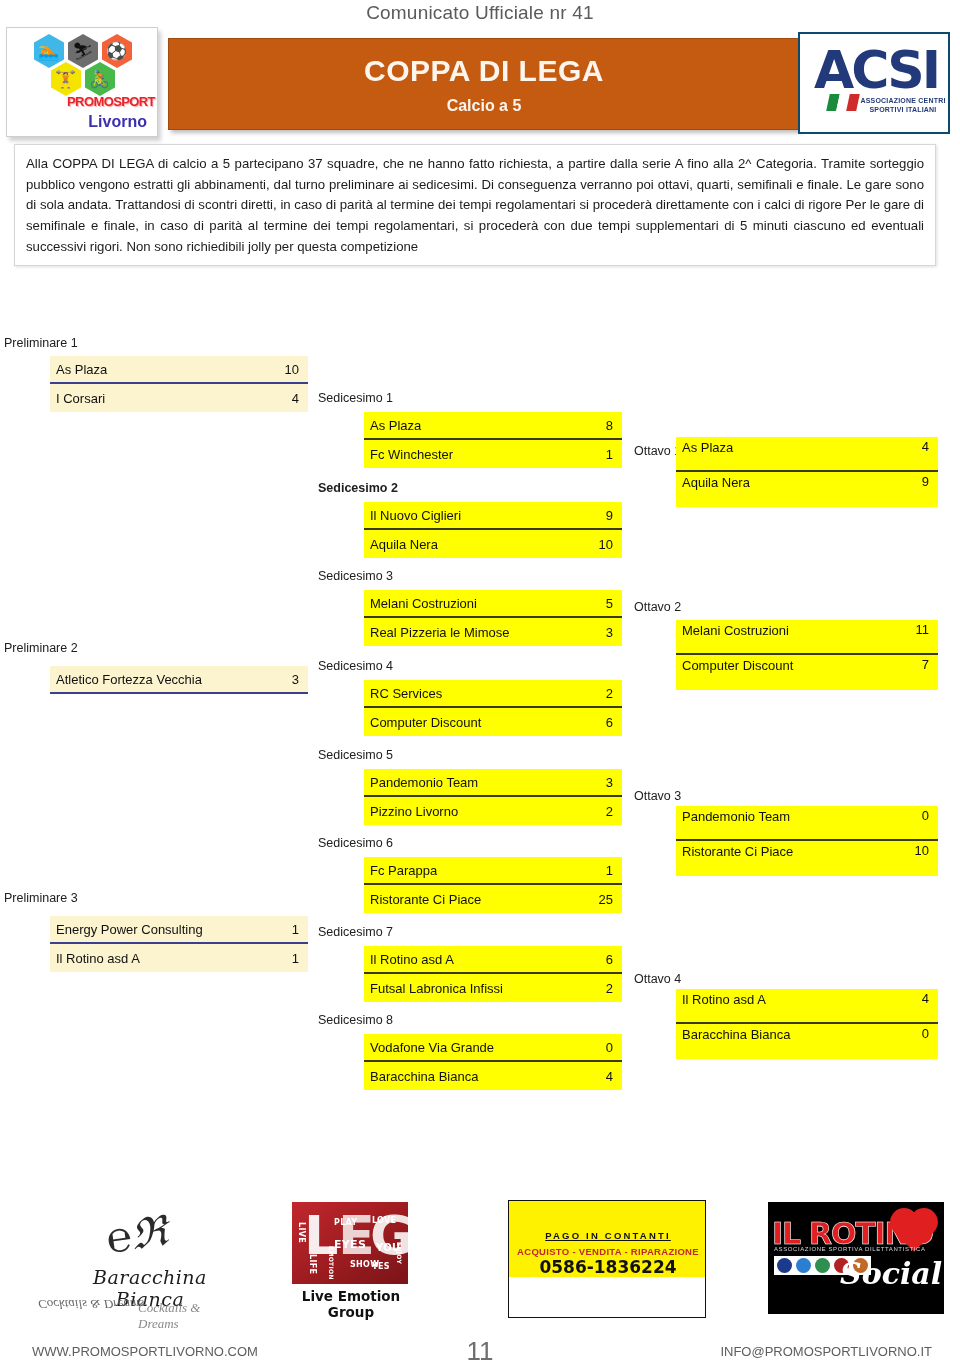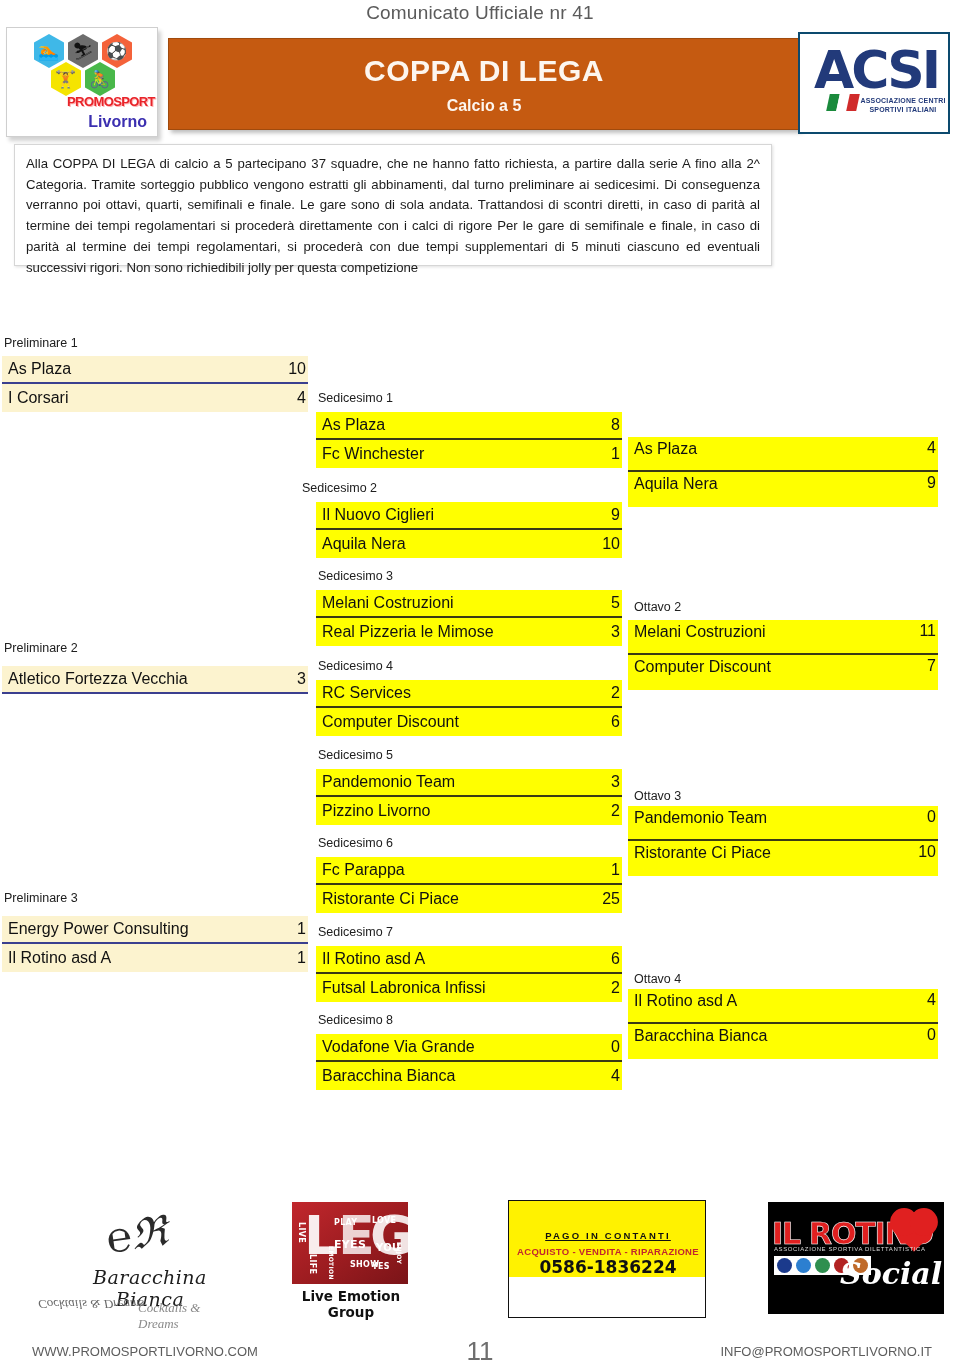--- a/index.html
+++ b/index.html
@@ -73,37 +73,37 @@
   .acsi-flag { position: absolute; left: 28px; top: 60px; width: 30px; height: 17px; display: flex; transform: skewX(-12deg); }
   .acsi-flag i { flex: 1; height: 100%; display: block; }
   .acsi-sub {
     position: absolute; left: 58px; top: 62px; width: 90px;
     font-size: 7px; font-weight: bold; color: #223a7a; line-height: 1.35;
     text-align: center; letter-spacing: 0.2px;
   }
 
   
   .intro {
-    position: absolute; left: 14px; top: 144px; width: 758px; height: 122px;
+    position: absolute; left: 14px; top: 144px; width: 922px; height: 122px;
     background: #ffffff; border: 1px solid #d6d6d6;
     box-shadow: 1px 1px 3px rgba(0,0,0,0.13);
     padding: 9px 11px 0 11px;
     font-size: 13.2px; line-height: 1.57; color: #1c1c1c; text-align: justify;
   }
 
   
   .bracket { position: absolute; left: 0; top: 0; width: 960px; height: 1366px; }
   .round-label {
     position: absolute; font-size: 12.5px; color: #202020; white-space: nowrap;
   }
   .match { position: absolute; }
   .match .row {
     display: flex; align-items: center; justify-content: space-between;
-    padding: 0 2px 0 6px; font-size: 16px; color: #111;
-    white-space: nowrap; overflow: hidden;
+    padding: 0 9px 0 6px; font-size: 13px; color: #111;
+    white-space: nowrap; overflow: hidden; margin-left: 48px;
   }
   .match .row .score { padding-left: 8px; }
   .match.pre .row { background: #FCF3CF; height: 28px; }
   .match.pre .row.top { border-bottom: 2px solid #3b3f8f; }
   .match.sed .row { background: #FFFF00; height: 28px; }
   .match.sed .row.top { border-bottom: 2px solid #3a3a14; }
   .match.ott .row { background: #FFFF00; height: 35px; align-items: flex-start; padding-top: 3px; }
   .match.ott .row.top { border-bottom: 2px solid #3a3a14; }
   .match.ott .row .score { line-height: 1; }
 
@@ -291,21 +291,21 @@
       <div class="row top">
         <span>As Plaza</span>
         <span class="score">8</span>
       </div>
       <div class="row bot">
         <span>Fc Winchester</span>
         <span class="score">1</span>
       </div>
     </div>
 
-    <div class="round-label" style="left:302px; top:481px;">Sedicesimo 2</div>
+    <div class="round-label" style="left:318px; top:481px;font-weight:bold;">Sedicesimo 2</div>
     <div class="match sed" style="left:316px; top:502px; width:306px;">
       <div class="row top">
         <span>Il Nuovo Ciglieri</span>
         <span class="score">9</span>
       </div>
       <div class="row bot">
         <span>Aquila Nera</span>
         <span class="score">10</span>
       </div>
     </div>

